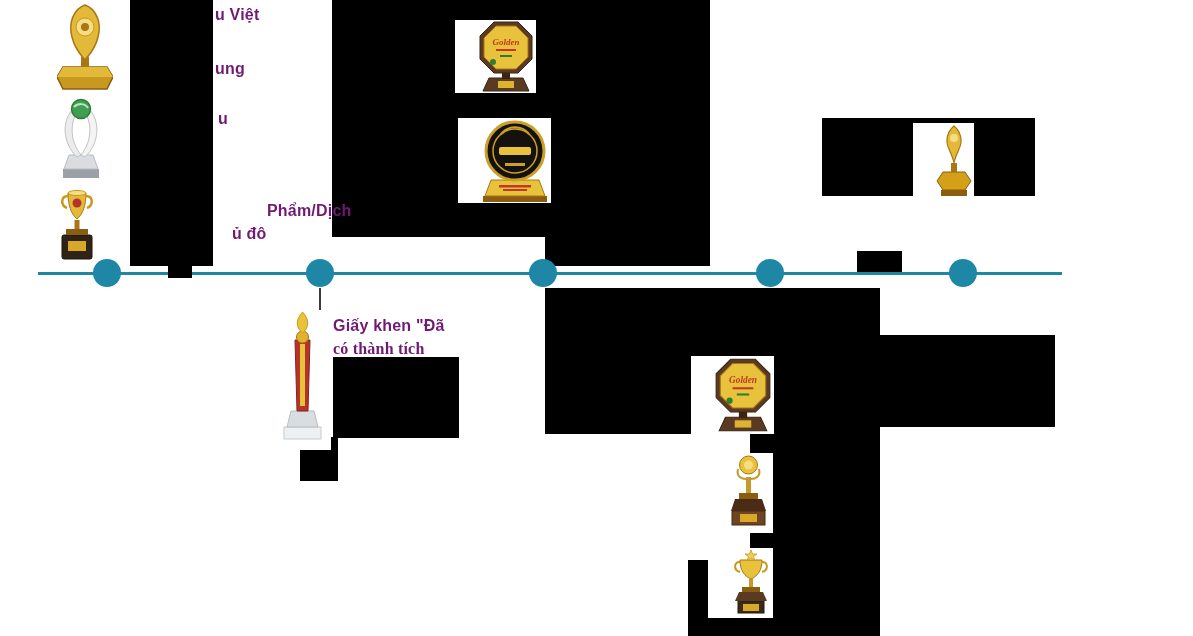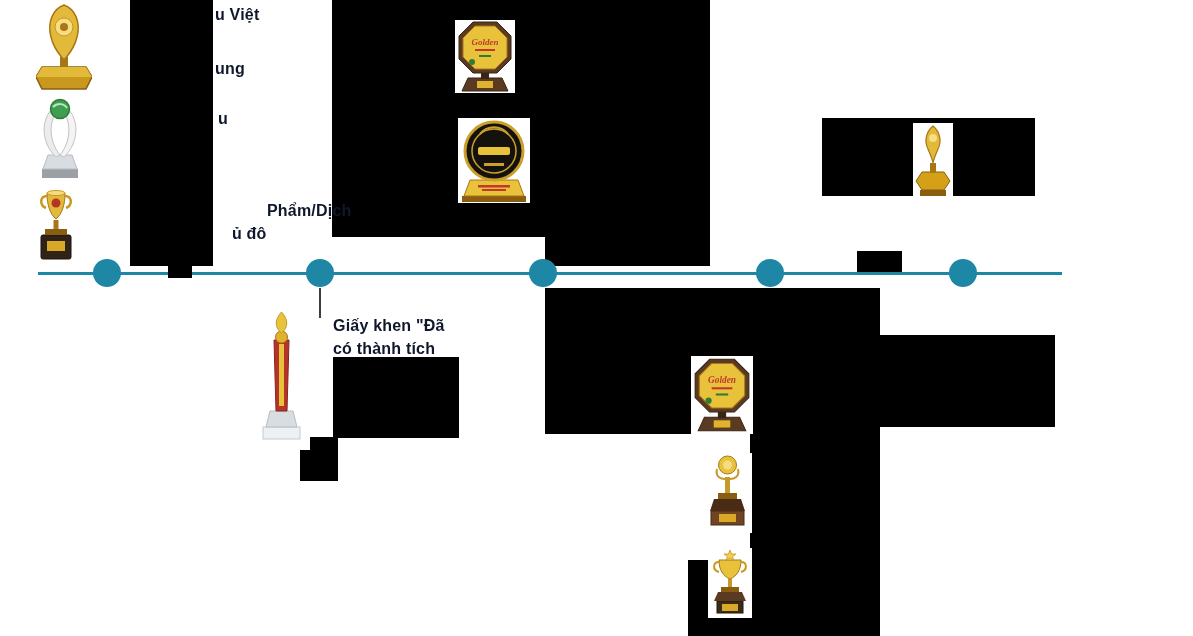--- a/index.html
+++ b/index.html
@@ -4,24 +4,24 @@
 <style>
   html,body{margin:0;padding:0;background:#fff;}
   .canvas{
     position:relative;width:1193px;height:636px;background:#fff;
     font-family:"Liberation Sans",sans-serif;overflow:hidden;
   }
   .redact{position:absolute;background:#000;}
   .tl-line{position:absolute;height:3px;background:var(--accent,#1e87a6);}
   .tl-dot{position:absolute;width:28px;height:28px;border-radius:50%;background:var(--accent,#1e87a6);}
   .connector{position:absolute;width:2px;background:#3c3c3c;}
-  .trophy{position:absolute;background:#fff;display:flex;align-items:center;justify-content:center;}
+  .trophy{position:absolute;background:#fff;display:flex;align-items:center;justify-content:center;padding-left:21px;}
   .trophy svg{display:block;width:100%;height:100%;}
   .frag{
-    position:absolute;color:#0f172a;font-size:16px;font-weight:600;
+    position:absolute;color:#701a75;font-size:16px;font-weight:600;
     white-space:nowrap;letter-spacing:.2px;line-height:1.2;
   }
 </style>
 </head>
 <body>
 
 <div class="canvas">
 
   <div class="tl-line" style="left:38px;top:272px;width:1024px;"></div>
 
@@ -167,21 +167,21 @@
     </svg>
   </div>
 
   <div class="frag" style="left:215px;top:5px;">u Việt</div>
   <div class="frag" style="left:215px;top:31px;margin-top:28px;">ung</div>
   <div class="frag" style="left:218px;top:109px;">u</div>
   <div class="frag" style="left:224px;top:201px;margin-left:43px;">Phẩm/Dịch</div>
   <div class="frag" style="left:232px;top:224px;">ủ đô</div>
 
   <div class="frag" style="left:333px;top:316px;">Giấy khen "Đã</div>
-  <div class="frag" style="left:333px;top:339px;">có thành tích</div>
+  <div class="frag" style="left:333px;top:339px;font-family:Liberation Serif, serif;">có thành tích</div>
 
   <div class="tl-dot" style="left:93px;top:259px;"></div>
   <div class="tl-dot" style="left:306px;top:259px;"></div>
   <div class="tl-dot" style="left:529px;top:259px;"></div>
   <div class="tl-dot" style="left:756px;top:259px;"></div>
   <div class="tl-dot" style="left:949px;top:259px;"></div>
 
 </div>
 
 </body></html>

